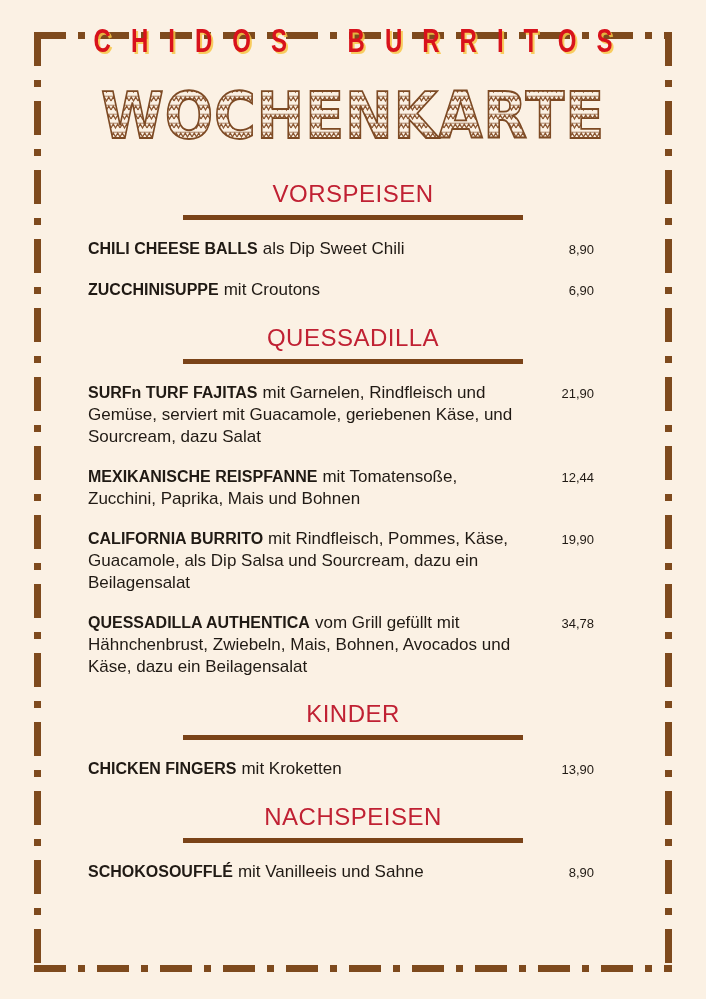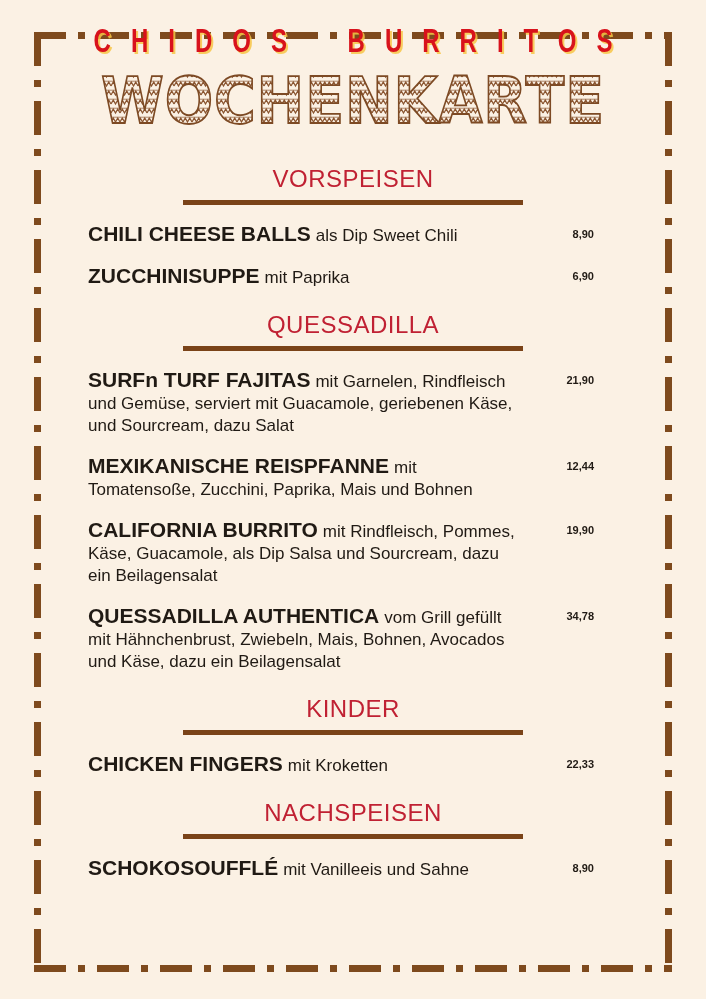--- a/index.html
+++ b/index.html
@@ -33,45 +33,45 @@
   .brand{
     display:inline-block;
     font-size:24px;font-weight:bold;
     letter-spacing:20px;margin-right:-20px;
     word-spacing:14px;
     color:#d8121c;
     transform:scaleY(1.4);transform-origin:center center;
     text-shadow:2px 1px 0 rgba(247,197,70,.85);
     white-space:nowrap;
   }
-  .big-title-wrap{margin-top:6px;}
+  .big-title-wrap{margin-top:21px;}
   .big-title-svg text{
     font-family:"DejaVu Sans",sans-serif;
     font-weight:bold;
   }
 
   .section{margin-top:22px;}
   .section.first{}
   .section-title{
     text-align:center;
     font-size:24px;
     letter-spacing:.5px;
     color:#c02133;
   }
   .section-rule{
     width:340px;height:5px;background:#7a4318;
     margin:7px auto 0;
   }
   .items{padding:18px 112px 0 88px;}
   .item{display:flex;align-items:flex-start;margin-bottom:18px;}
   .item-text{flex:1;padding-right:14px;font-size:17px;line-height:22px;}
-  .item-name{font-weight:bold;font-size:21px;margin-right:5px;}
+  .item-name{font-weight:bold;font-size:16px;margin-right:5px;}
   .item-price{
     width:58px;text-align:right;
-    font-weight:bold;font-size:11px;line-height:23px;
+    font-weight:normal;font-size:13px;line-height:23px;
     white-space:nowrap;
   }
 </style>
 </head>
 <body>
 
 <div class="page">
 
   <div class="b-top"></div>
   <div class="b-bottom"></div>
@@ -97,21 +97,21 @@
 
   <div class="section first">
     <div class="section-title">VORSPEISEN</div>
     <div class="section-rule"></div>
     <div class="items">
       <div class="item">
         <div class="item-text"><span class="item-name">CHILI CHEESE BALLS</span><span class="item-desc">als Dip Sweet Chili</span></div>
         <div class="item-price">8,90</div>
       </div>
       <div class="item">
-        <div class="item-text"><span class="item-name">ZUCCHINISUPPE</span><span class="item-desc">mit Paprika</span></div>
+        <div class="item-text"><span class="item-name">ZUCCHINISUPPE</span><span class="item-desc">mit Croutons</span></div>
         <div class="item-price">6,90</div>
       </div>
     </div>
   </div>
 
   <div class="section">
     <div class="section-title">QUESSADILLA</div>
     <div class="section-rule"></div>
     <div class="items">
       <div class="item">
@@ -132,21 +132,21 @@
       </div>
     </div>
   </div>
 
   <div class="section">
     <div class="section-title">KINDER</div>
     <div class="section-rule"></div>
     <div class="items">
       <div class="item">
         <div class="item-text"><span class="item-name">CHICKEN FINGERS</span><span class="item-desc">mit Kroketten</span></div>
-        <div class="item-price">22,33</div>
+        <div class="item-price">13,90</div>
       </div>
     </div>
   </div>
 
   <div class="section">
     <div class="section-title">NACHSPEISEN</div>
     <div class="section-rule"></div>
     <div class="items">
       <div class="item">
         <div class="item-text"><span class="item-name">SCHOKOSOUFFLÉ</span><span class="item-desc">mit Vanilleeis und Sahne</span></div>

